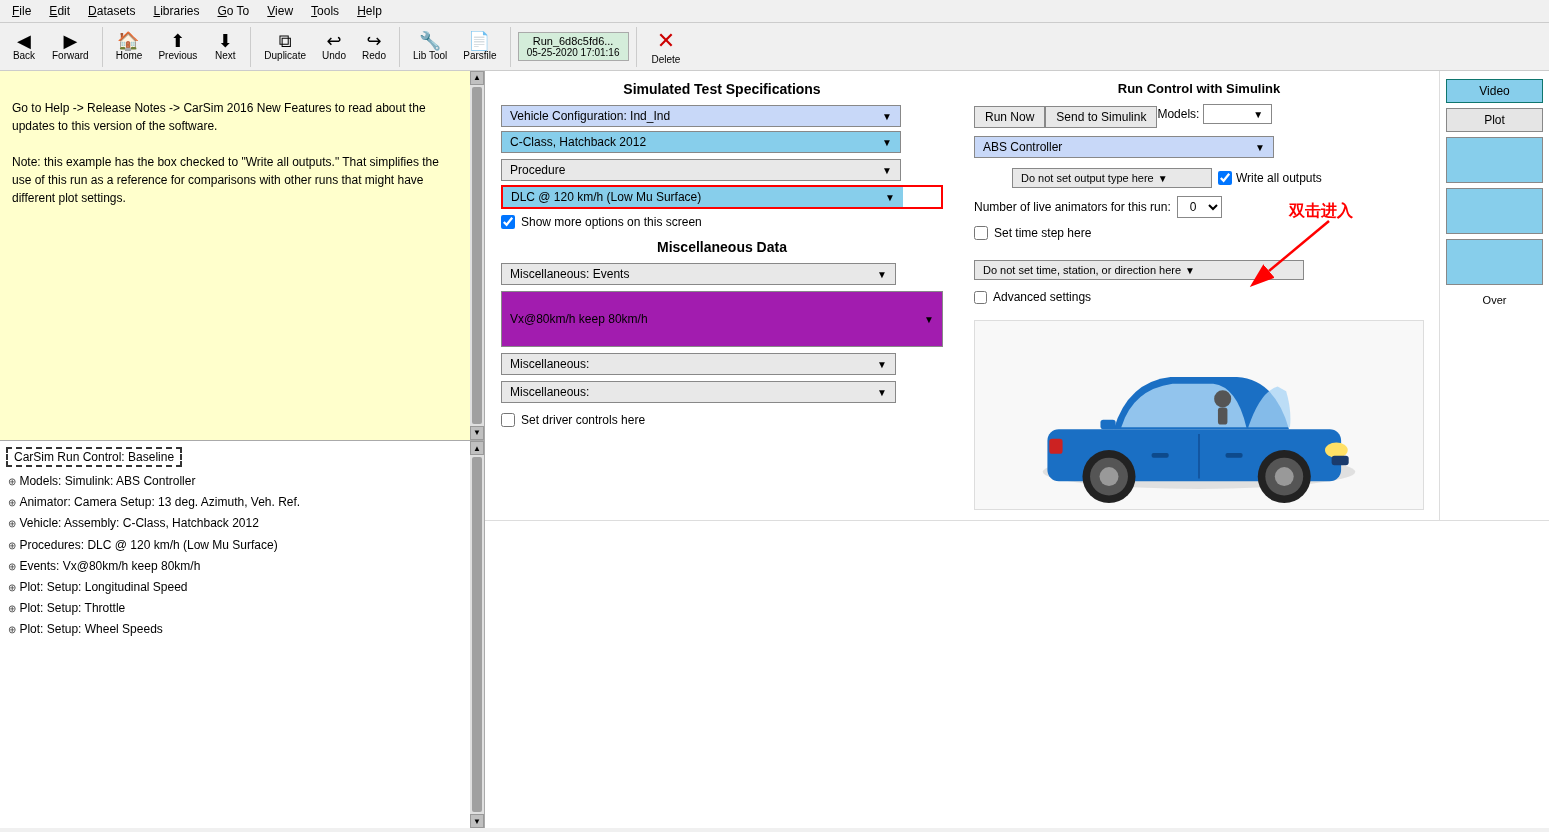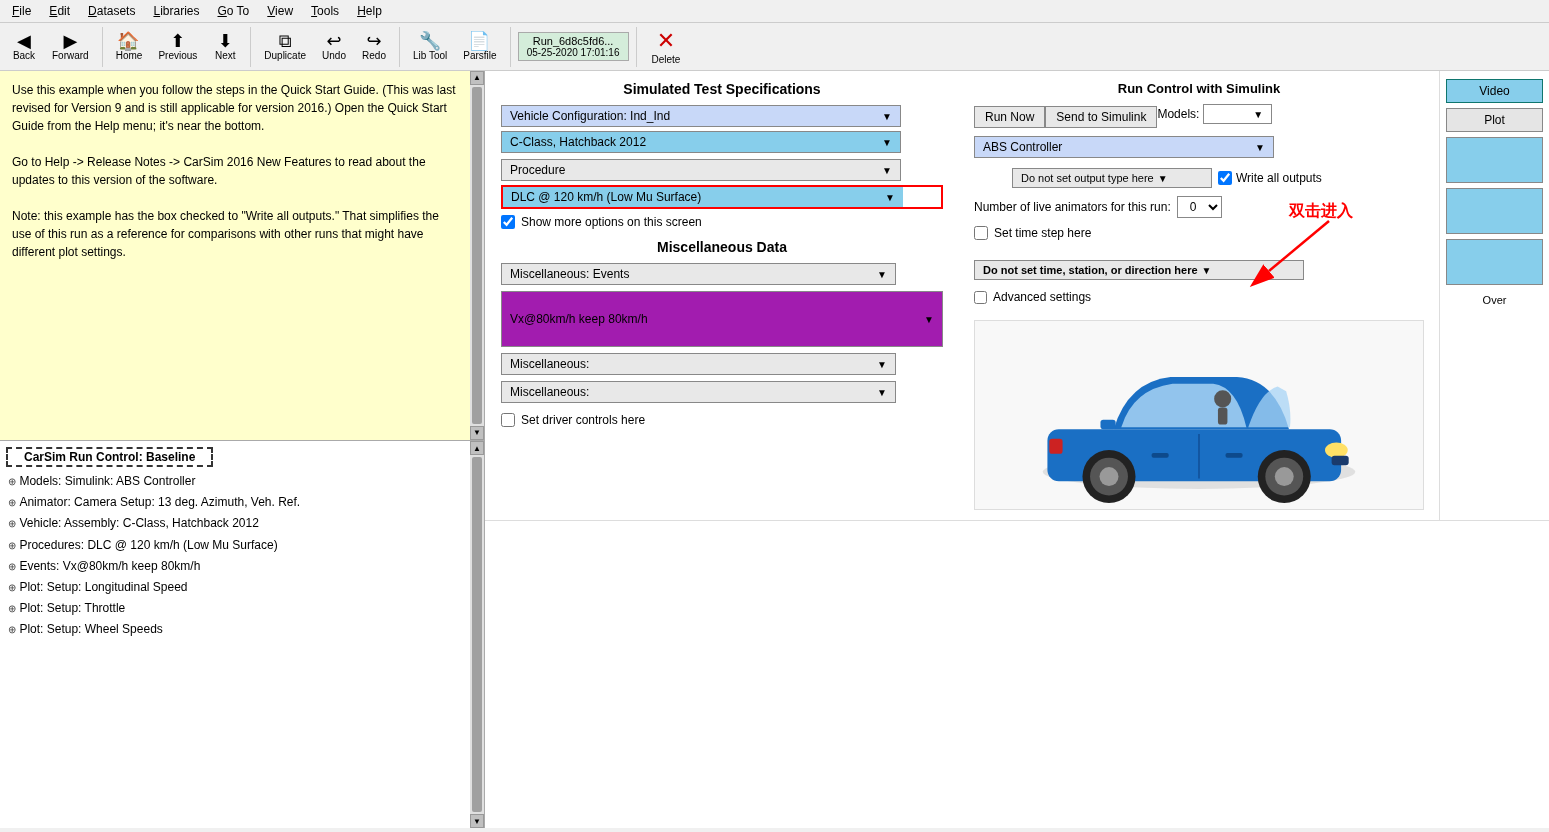--- a/index.html
+++ b/index.html
@@ -23,21 +23,21 @@
     .main-layout { display: flex; height: calc(832px - 75px); }
 
     
     .left-panel { width: 535px; display: flex; flex-direction: column; border-right: 1px solid #aaa; }
     .left-top { background: #ffffcc; padding: 10px 12px; font-size: 12px; line-height: 1.5; height: 370px; border-bottom: 1px solid #aaa; overflow: hidden; position: relative; }
     .left-top-scrollbar { position: absolute; right: 0; top: 0; width: 14px; height: 100%; background: #e0e0e0; display: flex; flex-direction: column; align-items: center; }
     .scrollbar-arrow { width: 14px; height: 14px; background: #c0c0c0; display: flex; align-items: center; justify-content: center; font-size: 8px; cursor: pointer; border: 1px solid #999; }
     .scrollbar-thumb { flex: 1; width: 10px; background: #a0a0a0; margin: 2px auto; border-radius: 2px; }
 
     .left-tree { background: white; flex: 1; padding: 6px; font-size: 12px; overflow: hidden; position: relative; }
-    .tree-title { font-weight: bold; border: 2px dashed #333; padding: 1px 16px; display: inline-block; margin-bottom: 4px; }
+    .tree-title { font-weight: normal; border: 2px dashed #333; padding: 1px 6px; display: inline-block; margin-bottom: 4px; }
     .tree-item { padding: 1px 0 1px 18px; line-height: 1.6; }
     .tree-item::before { content: '⊕'; margin-left: -16px; margin-right: 3px; font-size: 10px; color: #444; }
     .sim-title { text-align: center; font-weight: bold; font-size: 14px; margin-bottom: 8px; }
     .dropdown-select { background: #c8d8f8; border: 1px solid #888; padding: 3px 8px; font-size: 12px; width: 400px; cursor: pointer; display: flex; align-items: center; justify-content: space-between; }
     .dropdown-select.highlighted { background: #87CEEB; border: 2px solid red; }
     .dropdown-arrow { font-size: 10px; }
 
     .run-control-title { text-align: center; font-weight: bold; font-size: 13px; margin-bottom: 8px; }
     .run-control-row { display: flex; align-items: center; margin-bottom: 6px; }
     .btn-run { background: #e8e8e8; border: 1px solid #888; padding: 3px 10px; cursor: pointer; font-size: 12px; }
@@ -140,21 +140,20 @@
     <span class="icon" style="color:#cc0000; font-size:22px;">✕</span>
     <span style="font-size:10px;">Delete</span>
   </div>
 </div>
 
 <div class="main-layout">
 
   <div class="left-panel">
     <div class="left-top">
       <div style="padding-right:16px;">
-        <p>Use this example when you follow the steps in the Quick Start Guide. (This was last revised for Version 9 and is still applicable for version 2016.) Open the Quick Start Guide from the Help menu; it's near the bottom.</p>
         <br>
         <p>Go to Help -&gt; Release Notes -&gt; CarSim 2016 New Features to read about the updates to this version of the software.</p>
         <br>
         <p>Note: this example has the box checked to "Write all outputs." That simplifies the use of this run as a reference for comparisons with other runs that might have different plot settings.</p>
       </div>
       <div class="left-top-scrollbar">
         <div class="scrollbar-arrow">▲</div>
         <div class="scrollbar-thumb"></div>
         <div class="scrollbar-arrow">▼</div>
       </div>
@@ -315,21 +314,21 @@
             <option>1</option>
             <option>2</option>
           </select>
         </div>
 
         <div class="time-step-row">
           <input type="checkbox" style="">
           <span>Set time step here</span>
         </div>
 
-        <div style="margin-top:20px; margin-bottom:0;font-weight:bold;">
+        <div style="margin-top:20px; margin-bottom:0;">
           <div class="station-dropdown">
             <span>Do not set time, station, or direction here</span>
             <span class="dropdown-arrow">▼</span>
           </div>
         </div>
 
         <div class="advanced-row">
           <input type="checkbox" style="">
           <span>Advanced settings</span>
         </div>

